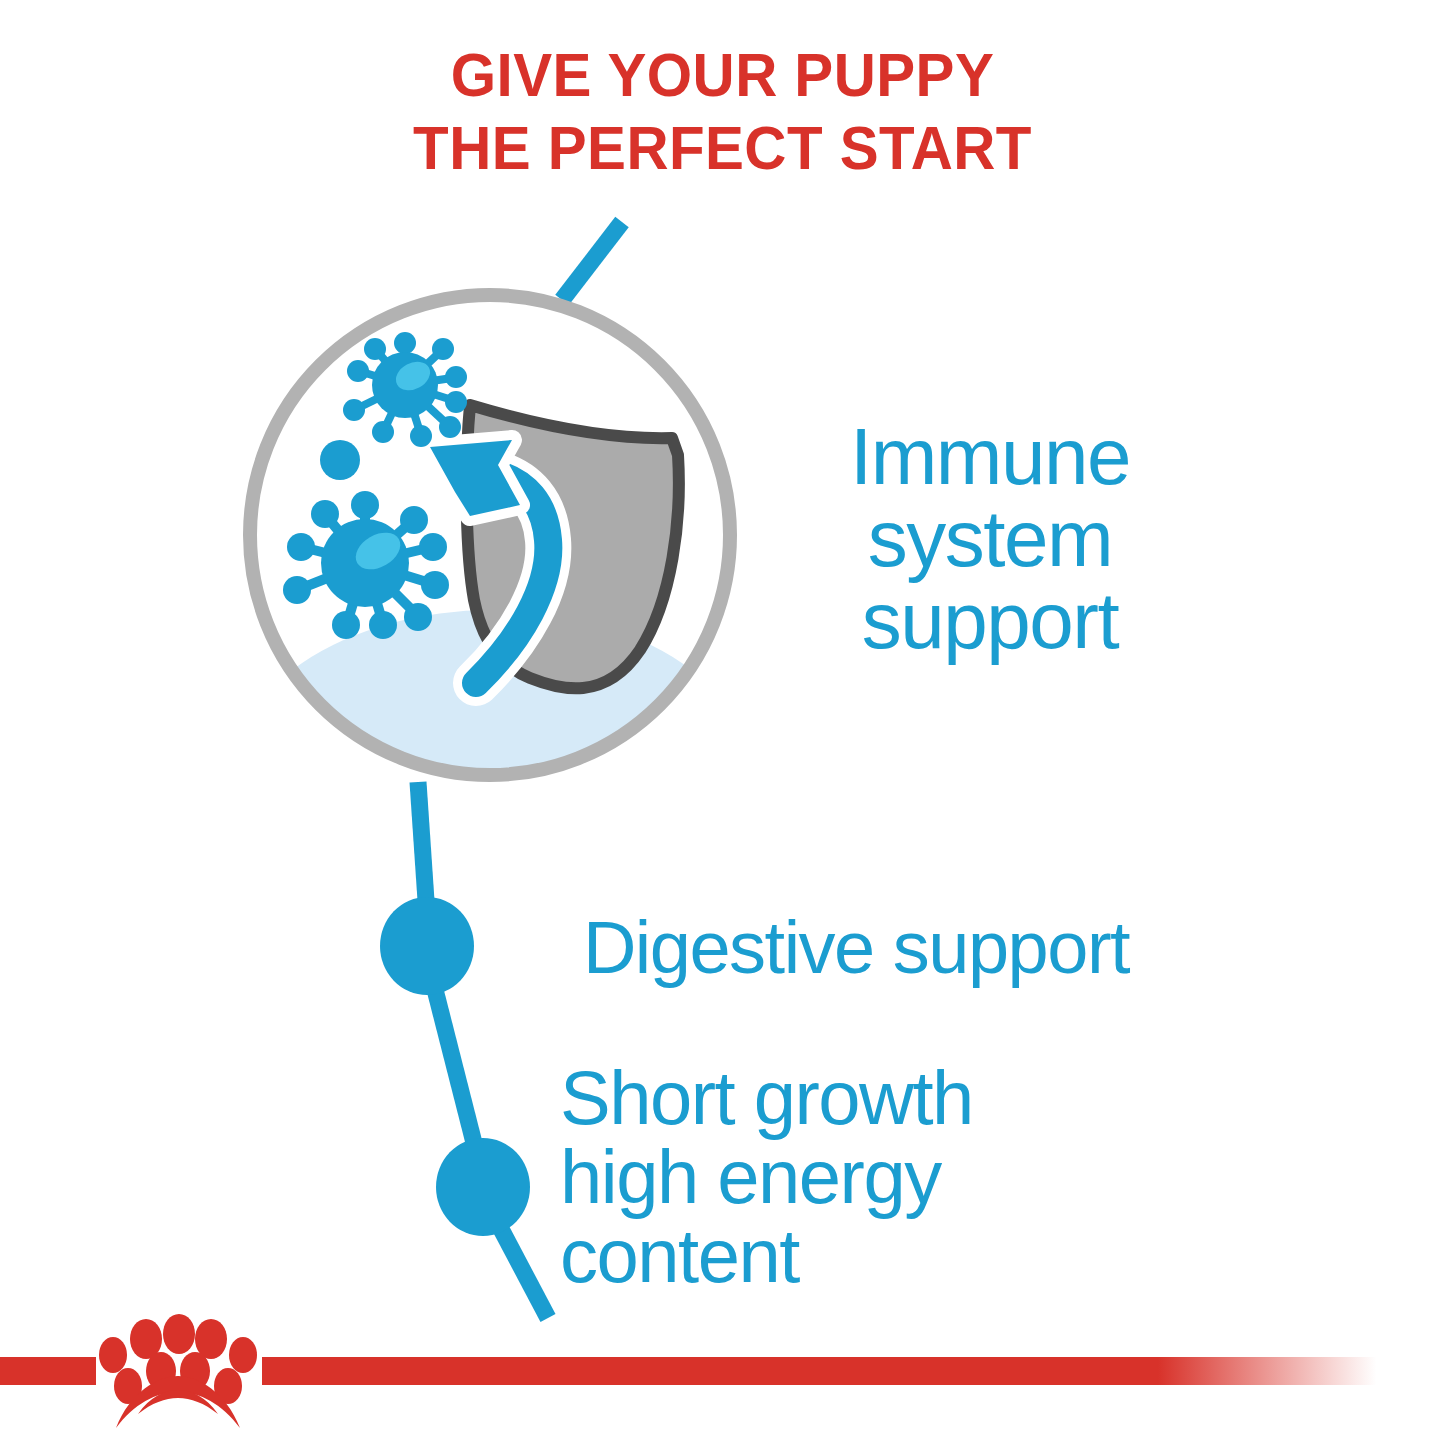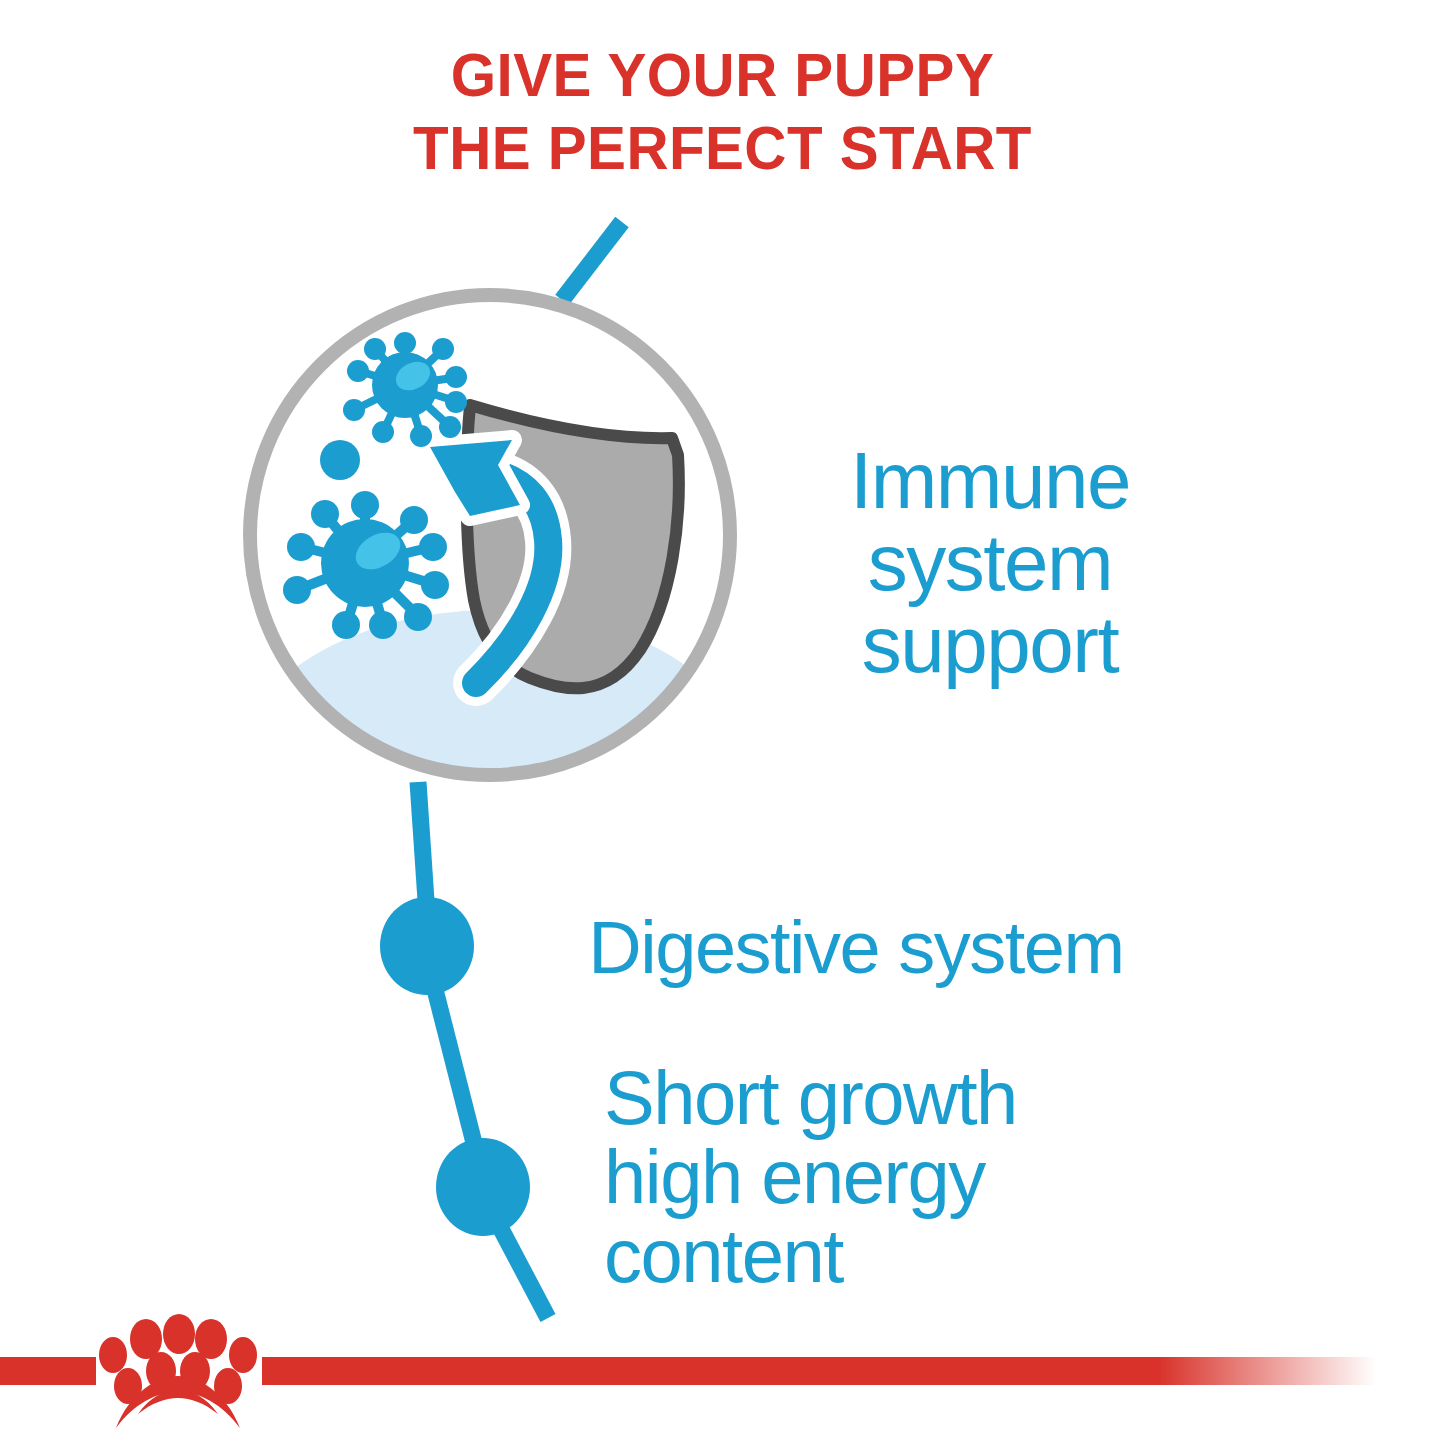--- a/index.html
+++ b/index.html
@@ -41,21 +41,21 @@
   
   .benefit {
     position: absolute;
     color: #1B9DD0;
     font-family: "Liberation Sans", sans-serif;
     font-weight: normal;
     white-space: pre-line;
   }
   #benefit-immune {
     left: 770px;
-    top: 440px;
+    top: 416px;
     width: 440px;
     text-align: center;
     font-size: 80px;
     line-height: 82px;
     letter-spacing: -1.5px;
   }
   #benefit-digestive {
     left: 500px;
     top: 908px;
     width: 712px;
@@ -65,21 +65,20 @@
     letter-spacing: -1.5px;
   }
   #benefit-growth {
     left: 560px;
     top: 1058px;
     width: 600px;
     text-align: left;
     font-size: 76px;
     line-height: 79px;
     letter-spacing: -1.5px;
-    margin-left: 44px;
   }
 
   
   .svg-layer {
     position: absolute;
     left: 0;
     top: 0;
     width: 1445px;
     height: 1445px;
     pointer-events: none;
@@ -199,21 +198,21 @@
       </g>
       <circle cx="365" cy="563" r="44" fill="#1B9DD0"></circle>
       <ellipse cx="378" cy="551" rx="24" ry="16" fill="#45C2E8" transform="rotate(-30 378 551)"></ellipse>
     </g>
   </svg>
 
   <div class="benefit" id="benefit-immune">Immune
 system
 support</div>
 
-  <div class="benefit" id="benefit-digestive">Digestive system</div>
+  <div class="benefit" id="benefit-digestive">Digestive support</div>
 
   <div class="benefit" id="benefit-growth">Short growth
 high energy
 content</div>
 
   <svg class="svg-layer" viewBox="0 0 1445 1445">
     <defs>
       <linearGradient id="barFade" x1="0" y1="0" x2="1" y2="0">
         <stop offset="0" stop-color="#D8322A" stop-opacity="1"></stop>
         <stop offset="0.80" stop-color="#D8322A" stop-opacity="1"></stop>

